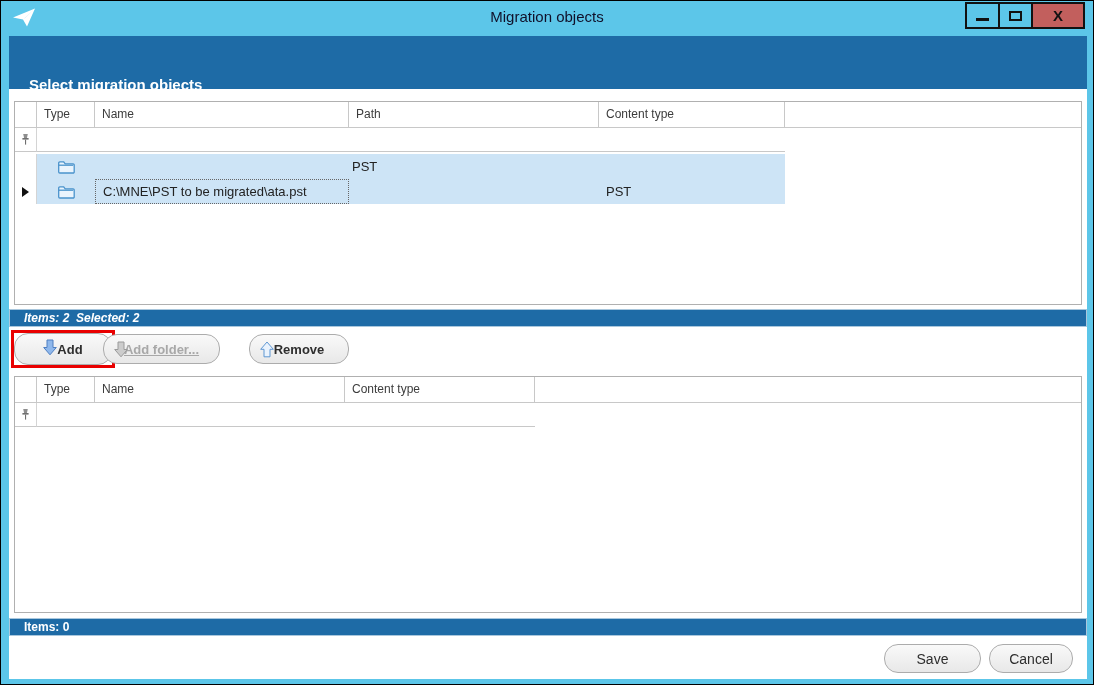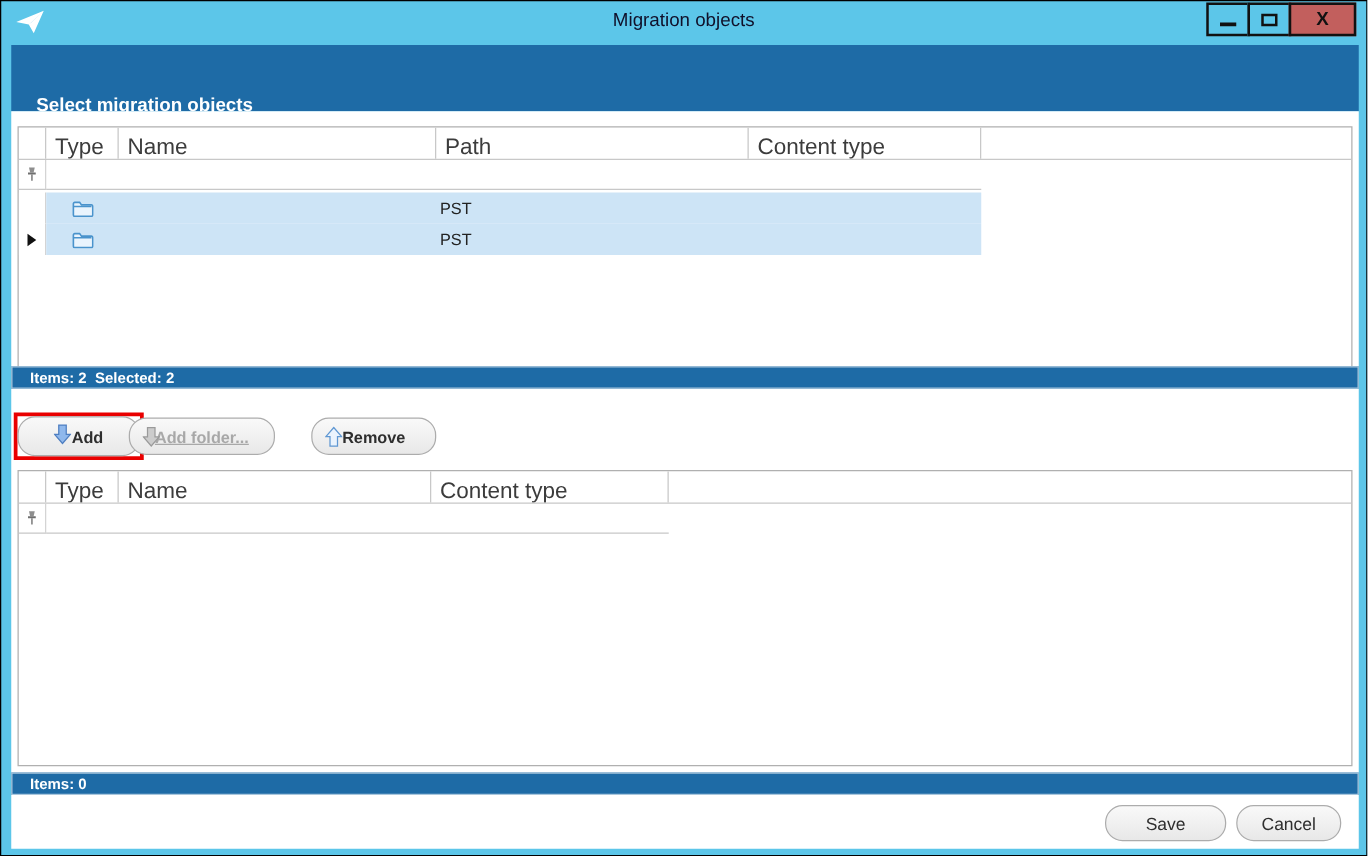--- a/index.html
+++ b/index.html
@@ -38,21 +38,21 @@
   
   .content { position:absolute; left:8px; top:88px; width:1078px; height:590px; background:#fff; }
 
   
   .grid { position:absolute; border:1px solid #b0b0b0; background:#fff; overflow:hidden; }
   .grid1 { left:5px; top:12px; width:1068px; height:204px; }
   .grid2 { left:5px; top:287px; width:1068px; height:237px; }
 
   .g-header { display:flex; height:26px; border-bottom:1px solid #c8c8c8; }
   .g-header .cell {
-    border-right:1px solid #c8c8c8; font-size:18px; color:#3c3c3c;
+    border-right:1px solid #c8c8c8; font-size:12px; color:#3c3c3c;
     padding:5px 0 0 7px; white-space:nowrap; overflow:hidden;
   }
   .cell.filler { flex:1; border-right:none !important; }
 
   .w-ind  { width:22px; }
   .w-type { width:58px; }
   .g1-name { width:254px; } .g1-path { width:250px; } .g1-ct { width:186px; }
   .g2-name { width:250px; } .g2-ct { width:190px; }
 
   .g-filter { display:flex; height:24px; }
@@ -80,21 +80,21 @@
     border-left:7px solid #111;
   }
 
   
   .statusbar {
     position:absolute; left:0; width:1078px; height:18px;
     background:#1e6ba6; border:1px solid #a9c7dd;
     color:#fff; font-size:12px; font-weight:bold;
     line-height:16px; padding-left:14px; white-space:pre;
   }
-  .sb1 { top:204px; }
+  .sb1 { top:220px;font-style:italic; }
   .sb2 { top:529px; }
 
   
   .btn {
     background:linear-gradient(#f9f9f9,#e8e8e8); border:1px solid #acacac;
     border-radius:14px; display:flex; align-items:center; justify-content:center;
     font-size:13px; color:#2e2e2e; cursor:default;
   }
   .tool-btn { position:absolute; height:30px; font-weight:bold; }
   .tool-btn .arrow { position:absolute; left:10px; top:6px; }
@@ -178,20 +178,21 @@
           <div class="ind-cell">
             <div class="tri"></div>
           </div>
           <div class="row-body">
             <div class="cell w-type type-cell">
               <svg width="18" height="14" viewBox="0 0 18 14">
                 <path d="M1.7 3 a1.1 1.1 0 0 1 1.1 -1.1 h3.9 l1.5 2 h7.9 a1.1 1.1 0 0 1 1.1 1.1 v6.9 a1.1 1.1 0 0 1 -1.1 1.1 h-13.3 a1.1 1.1 0 0 1 -1.1 -1.1 z" fill="#eaf4fd" stroke="#4a93cc" stroke-width="1.3"></path>
                 <path d="M1.7 5.2 h14.5" stroke="#4a93cc" stroke-width="1.3"></path>
               </svg>
             </div>
+            <div class="cell g1-name name-cell focus-rect">C:\MNE\PST to be migrated\ata.pst</div>
             <div class="cell g1-path"></div>
             <div class="cell g1-ct name-cell">PST</div>
           </div>
         </div>
       </div>
     </div>
 
     <div class="statusbar sb1">Items: 2  Selected: 2</div>
 
     <div class="annot">

